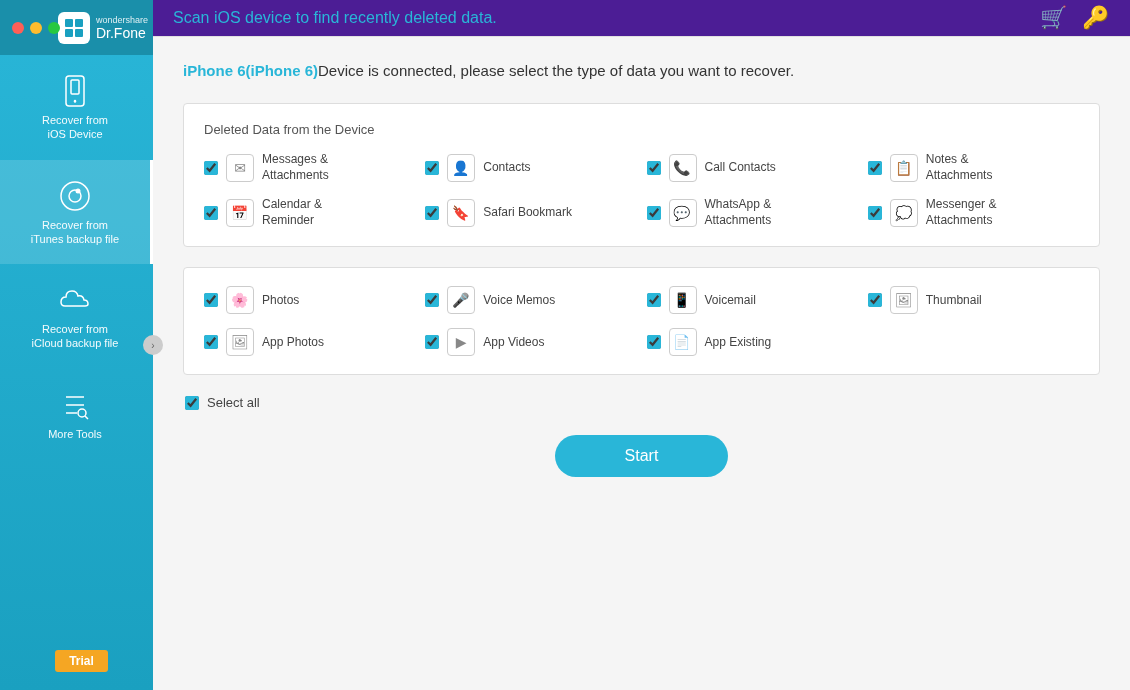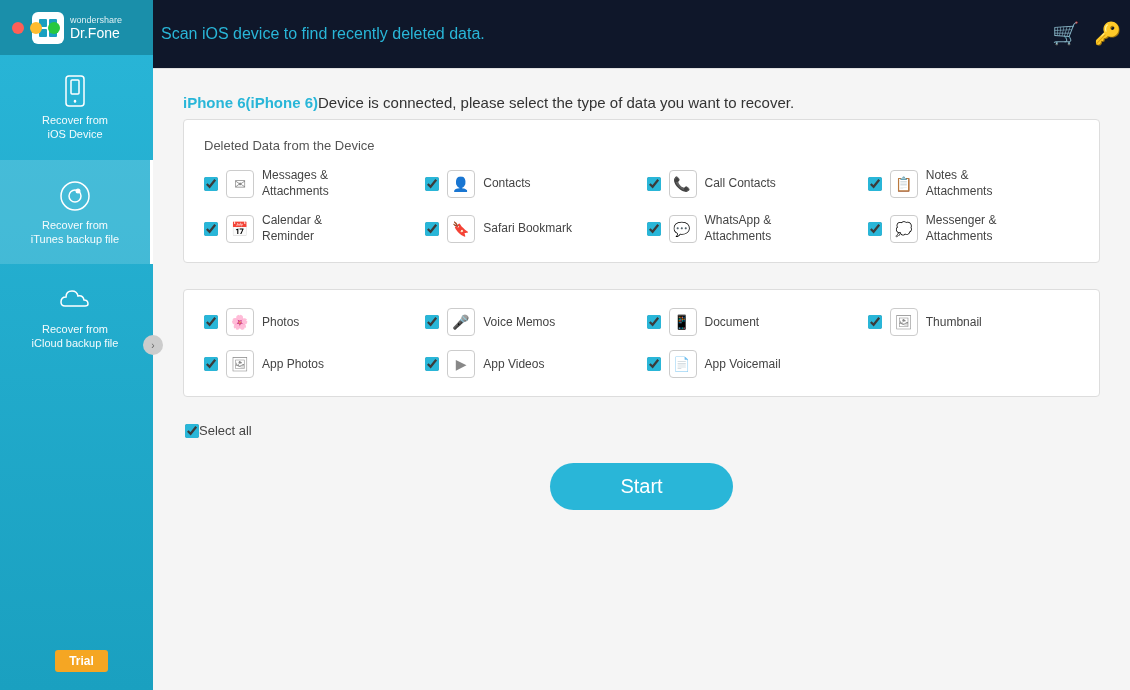--- a/index.html
+++ b/index.html
@@ -73,27 +73,27 @@
     
     .main {
       flex: 1;
       display: flex;
       flex-direction: column;
       background: #f5f5f5;
     }
 
     
     .topbar {
-      height: 69px;
-      background: #0f172a;
+      height: 37px;
+      background: #4c1d95;
       border-bottom: 1px solid #e0e0e0;
       display: flex;
       align-items: center;
       justify-content: space-between;
-      padding: 0 8px;
+      padding: 0 20px;
     }
     .topbar-title {
       color: #29b6d8;
       font-size: 16px;
     }
     .topbar-icons {
       display: flex;
       gap: 15px;
     }
     .topbar-icon {
@@ -105,34 +105,34 @@
     
     .content {
       flex: 1;
       padding: 25px 30px;
       overflow-y: auto;
     }
 
     .device-header {
       font-size: 15px;
       color: #333;
-      margin-bottom: 8px;
+      margin-bottom: 24px;
     }
     .device-header .device-name {
       color: #29b6d8;
       font-weight: 600;
     }
 
     
     .data-section {
       background: white;
       border: 1px solid #ddd;
       border-radius: 4px;
       padding: 18px 20px;
-      margin-bottom: 26px;
+      margin-bottom: 20px;
     }
     .section-title {
       font-size: 13px;
       color: #555;
       margin-bottom: 15px;
       font-weight: 500;
     }
     .items-grid {
       display: grid;
       grid-template-columns: repeat(4, 1fr);
@@ -165,21 +165,21 @@
     .item-label {
       font-size: 12px;
       color: #444;
       line-height: 1.3;
     }
 
     
     .select-all-row {
       display: flex;
       align-items: center;
-      gap: 0;
+      gap: 8px;
       margin-top: 4px;
       padding-left: 2px;
     }
     .select-all-row input[type="checkbox"] {
       accent-color: #29b6d8;
       width: 14px;
       height: 14px;
     }
     .select-all-label {
       font-size: 13px;
@@ -191,37 +191,37 @@
       display: flex;
       justify-content: center;
       margin-top: 25px;
     }
     .start-button {
       background: #29b6d8;
       color: white;
       border: none;
       border-radius: 25px;
       padding: 12px 70px;
-      font-size: 20px;
+      font-size: 16px;
       cursor: pointer;
       font-weight: 500;
     }
     .wc-btn {
       width: 12px; height: 12px; border-radius: 50%; border: none; cursor: pointer;
     }
     .wc-close { background: #ff5f57; }
     .wc-minimize { background: #febc2e; }
     .wc-maximize { background: #28c840; }
 
     .sidebar-logo-area {
       height: 55px;
       display: flex;
       align-items: center;
       justify-content: flex-end;
-      padding-right: 31px;
+      padding-right: 5px;
       width: 100%;
     }
     .logo-brand {
       display: flex;
       align-items: center;
       gap: 6px;
     }
     .brand-icon {
       width: 32px; height: 32px;
       background: white;
@@ -298,20 +298,32 @@
 
     <div class="sidebar-item">
       <div class="sidebar-icon">
         <svg viewBox="0 0 36 36" fill="none" stroke="white" stroke-width="1.8">
           <path d="M8 24 Q4 24 4 20 Q4 15 9 15 Q9 9 15 9 Q20 9 21 14 Q26 13 27 18 Q31 18 31 22 Q31 24 28 24 Z"></path>
         </svg>
       </div>
       <div class="label">Recover from<br>iCloud backup file</div>
     </div>
 
+    <div class="sidebar-item">
+      <div class="sidebar-icon">
+        <svg viewBox="0 0 36 36" fill="none" stroke="white" stroke-width="1.8">
+          <line x1="9" y1="10" x2="27" y2="10"></line>
+          <line x1="9" y1="18" x2="27" y2="18"></line>
+          <line x1="9" y1="26" x2="20" y2="26"></line>
+          <circle cx="25" cy="26" r="4"></circle>
+          <line x1="28" y1="29" x2="31" y2="32"></line>
+        </svg>
+      </div>
+      <div class="label">More Tools</div>
+    </div>
 
   </div>
 
   <div class="sidebar-bottom" style="display:flex;justify-content:flex-start;padding:10px 0 10px 10px;text-align:center;">
     <div class="trial-badge">Trial</div>
   </div>
 </div>
 
 <div class="main">
 
@@ -395,21 +407,21 @@
 
         <div class="data-item">
           <input type="checkbox" checked="" style="">
           <div class="item-icon">🎤</div>
           <span class="item-label">Voice Memos</span>
         </div>
 
         <div class="data-item">
           <input type="checkbox" checked="" style="">
           <div class="item-icon">📱</div>
-          <span class="item-label">Document</span>
+          <span class="item-label">Voicemail</span>
         </div>
 
         <div class="data-item">
           <input type="checkbox" checked="" style="">
           <div class="item-icon">🖼</div>
           <span class="item-label">Thumbnail</span>
         </div>
 
         <div class="data-item">
           <input type="checkbox" checked="" style="">
@@ -419,21 +431,21 @@
 
         <div class="data-item">
           <input type="checkbox" checked="" style="">
           <div class="item-icon">▶</div>
           <span class="item-label">App Videos</span>
         </div>
 
         <div class="data-item">
           <input type="checkbox" checked="" style="">
           <div class="item-icon">📄</div>
-          <span class="item-label">App Voicemail</span>
+          <span class="item-label">App Existing</span>
         </div>
 
       </div>
     </div>
 
     <div class="select-all-row">
       <input type="checkbox" checked="" style="">
       <span class="select-all-label">Select all</span>
     </div>
 

